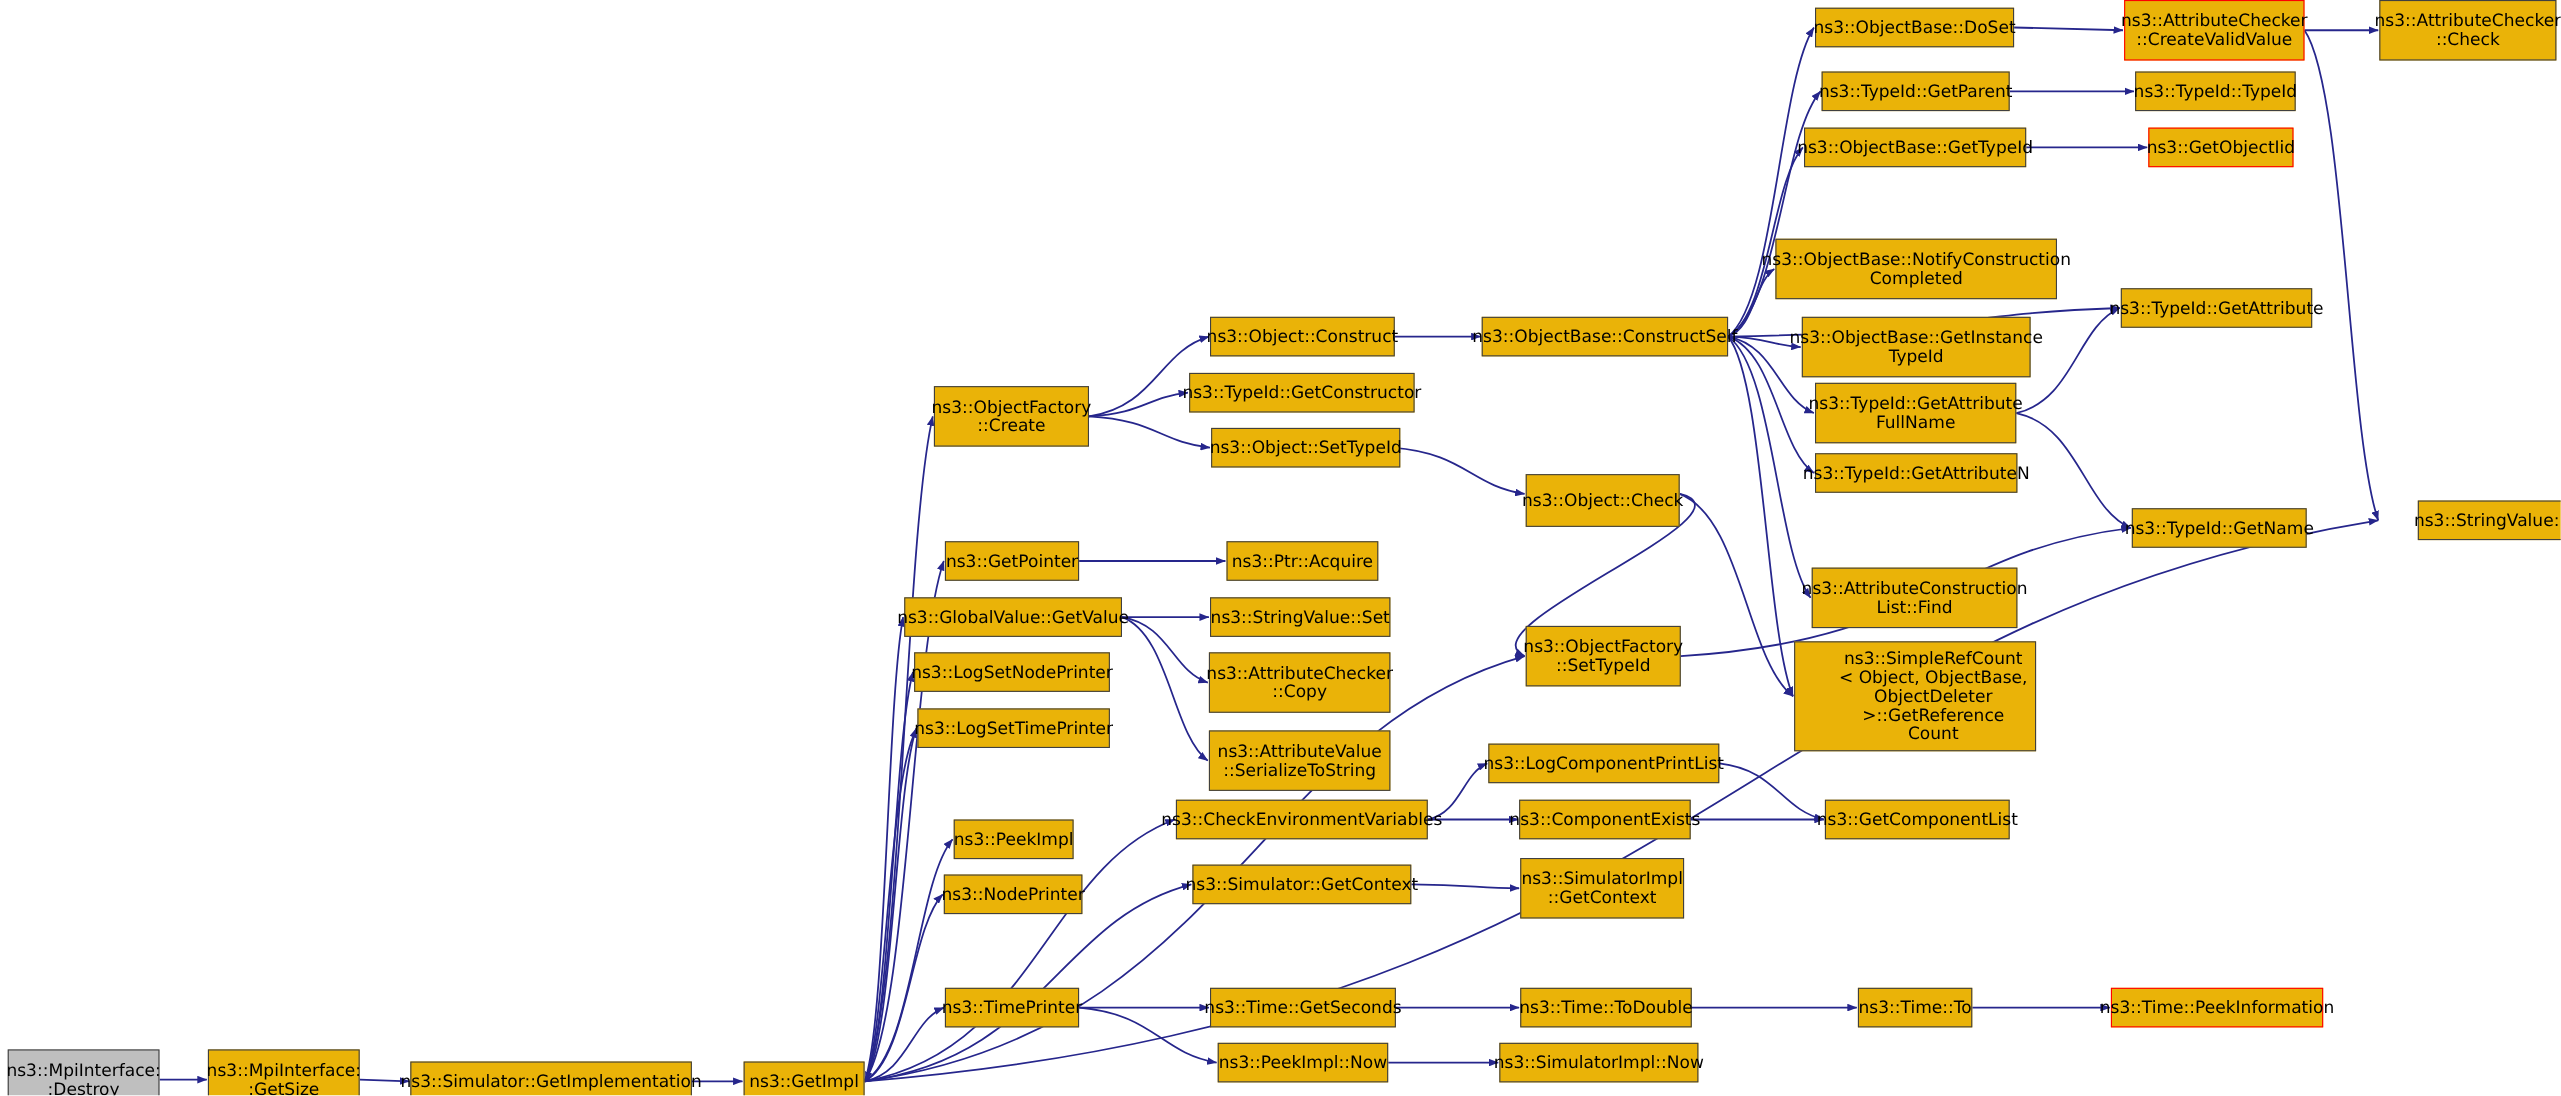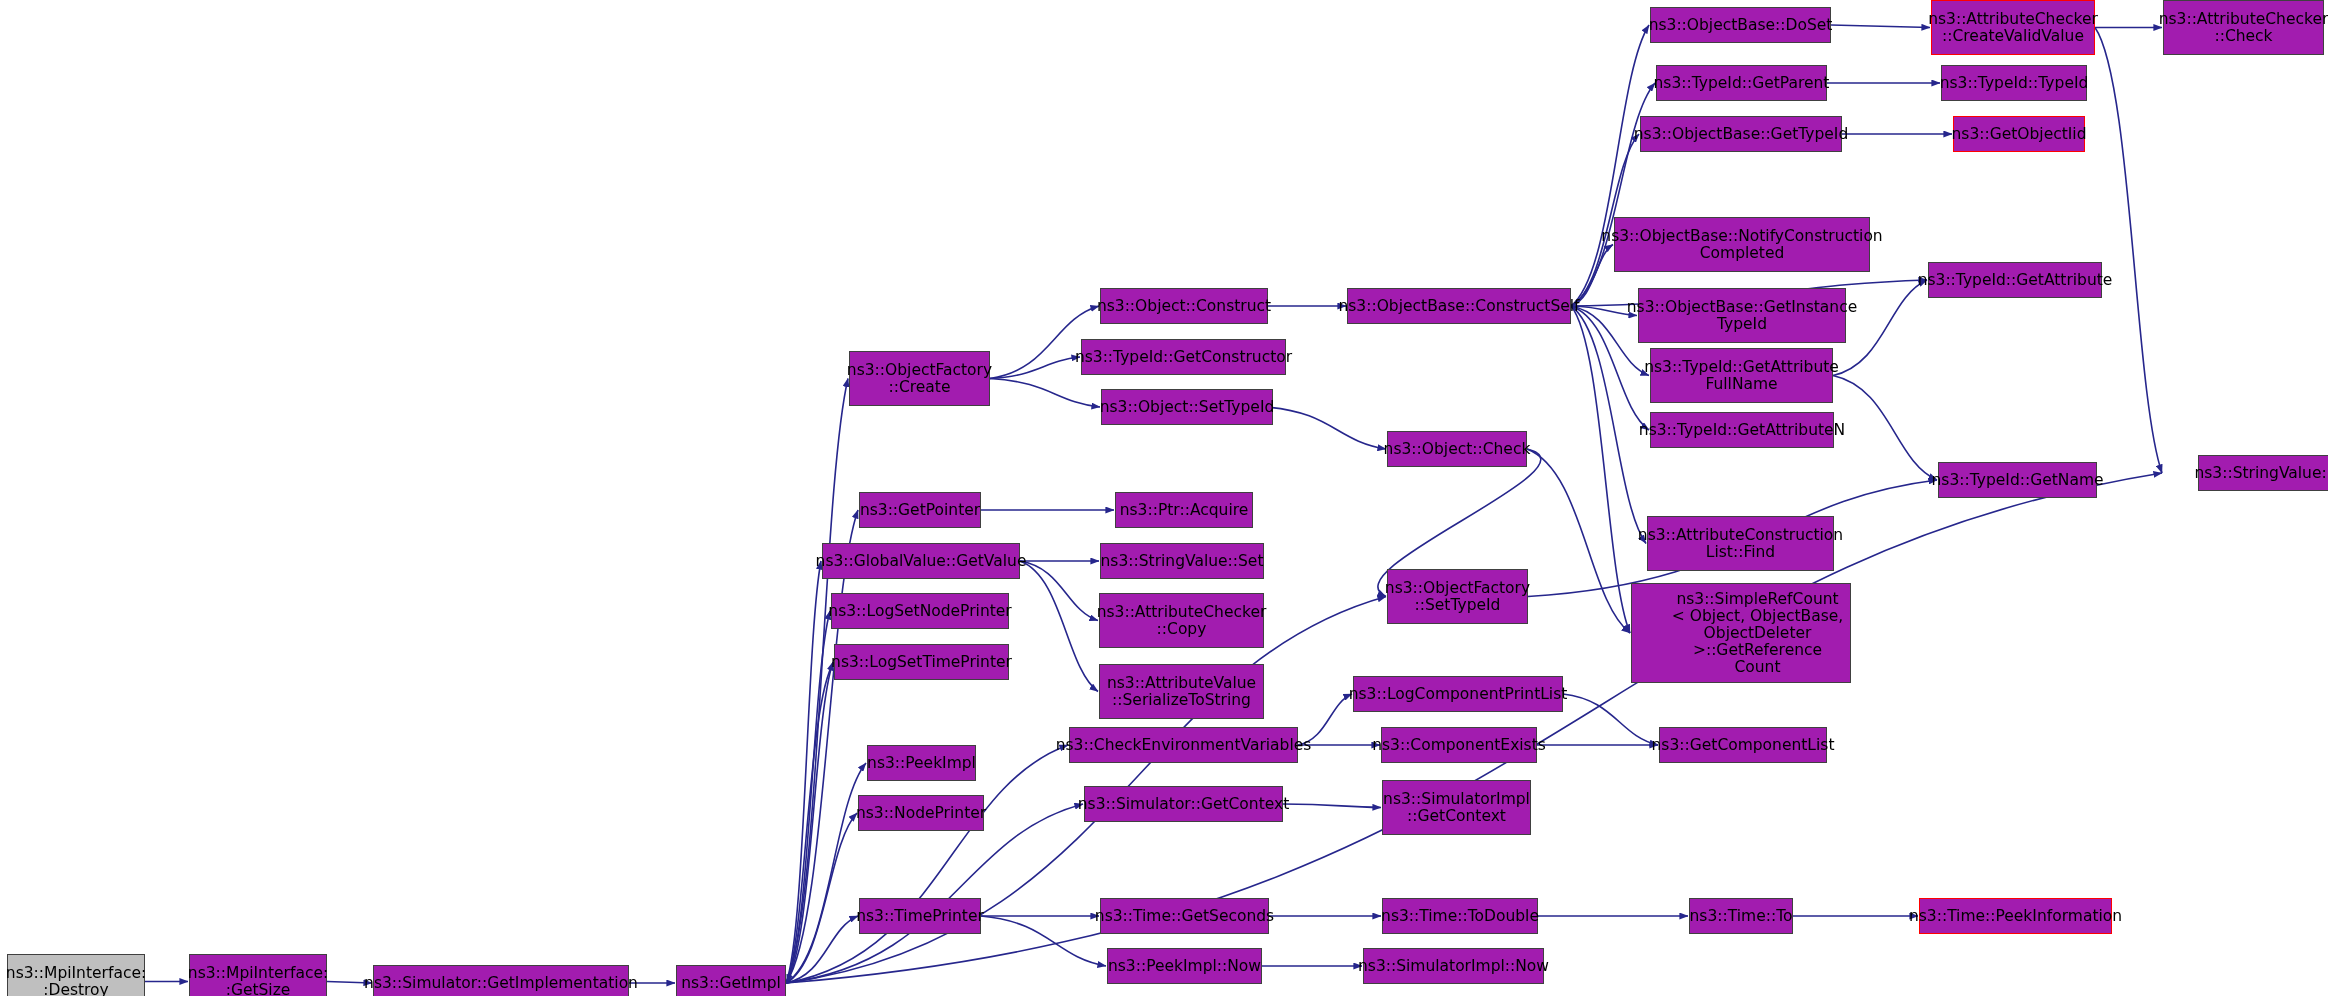--- a/index.html
+++ b/index.html
@@ -18,21 +18,21 @@
     width:2328px;height:996px;
     pointer-events:none;
   }
   .node{
     position:absolute;
     box-sizing:border-box;
     display:flex;
     align-items:center;
     justify-content:center;
     text-align:center;
-    background:#a21caf;
+    background:#eab308;
     border:1px solid #404040;
     color:#000000;
     font-size:15.5px;
     line-height:17px;
     letter-spacing:0px;
     white-space:pre-line;
     padding:0 4px;
     z-index:5;
   }
   .node.red{ border:1.6px solid #ff0000; }
@@ -131,21 +131,21 @@
       <div class="node thick" style="left: 1100px; top: 543px; width: 164px; height: 36px;">ns3::StringValue::Set</div>
       <div class="node thick" style="left: 1099px; top: 593px; width: 165px; height: 55px;">ns3::AttributeChecker
 ::Copy</div>
       <div class="node thick" style="left: 1099px; top: 664px; width: 165px; height: 55px;">ns3::AttributeValue
 ::SerializeToString</div>
       <div class="node thick" style="left: 1069px; top: 727px; width: 229px; height: 36px;">ns3::CheckEnvironmentVariables</div>
       <div class="node thick" style="left: 1084px; top: 786px; width: 199px; height: 36px;">ns3::Simulator::GetContext</div>
       <div class="node thick" style="left: 1100px; top: 898px; width: 169px; height: 36px;">ns3::Time::GetSeconds</div>
       <div class="node thick" style="left: 1107px; top: 948px; width: 155px; height: 36px;">ns3::PeekImpl::Now</div>
       <div class="node thick" style="left: 1347px; top: 288px; width: 224px; height: 36px;">ns3::ObjectBase::ConstructSelf</div>
-      <div class="node thick" style="left: 1387px; top: 431px; width: 140px; height: 36px;">ns3::Object::Check</div>
+      <div class="node thick" style="left: 1387px; top: 431px; width: 140px; height: 48px;">ns3::Object::Check</div>
       <div class="node thick" style="left: 1387px; top: 569px; width: 141px; height: 55px;">ns3::ObjectFactory
 ::SetTypeId</div>
       <div class="node thick" style="left: 1353px; top: 676px; width: 210px; height: 36px;">ns3::LogComponentPrintList</div>
       <div class="node thick" style="left: 1381px; top: 727px; width: 156px; height: 36px;">ns3::ComponentExists</div>
       <div class="node thick" style="left: 1382px; top: 780px; width: 149px; height: 55px;">ns3::SimulatorImpl
 ::GetContext</div>
       <div class="node thick" style="left: 1382px; top: 898px; width: 156px; height: 36px;">ns3::Time::ToDouble</div>
       <div class="node thick" style="left: 1363px; top: 948px; width: 181px; height: 36px;">ns3::SimulatorImpl::Now</div>
       <div class="node thick" style="left: 1650px; top: 7px; width: 181px; height: 36px;">ns3::ObjectBase::DoSet</div>
       <div class="node thick" style="left: 1656px; top: 65px; width: 171px; height: 36px;">ns3::TypeId::GetParent</div>

